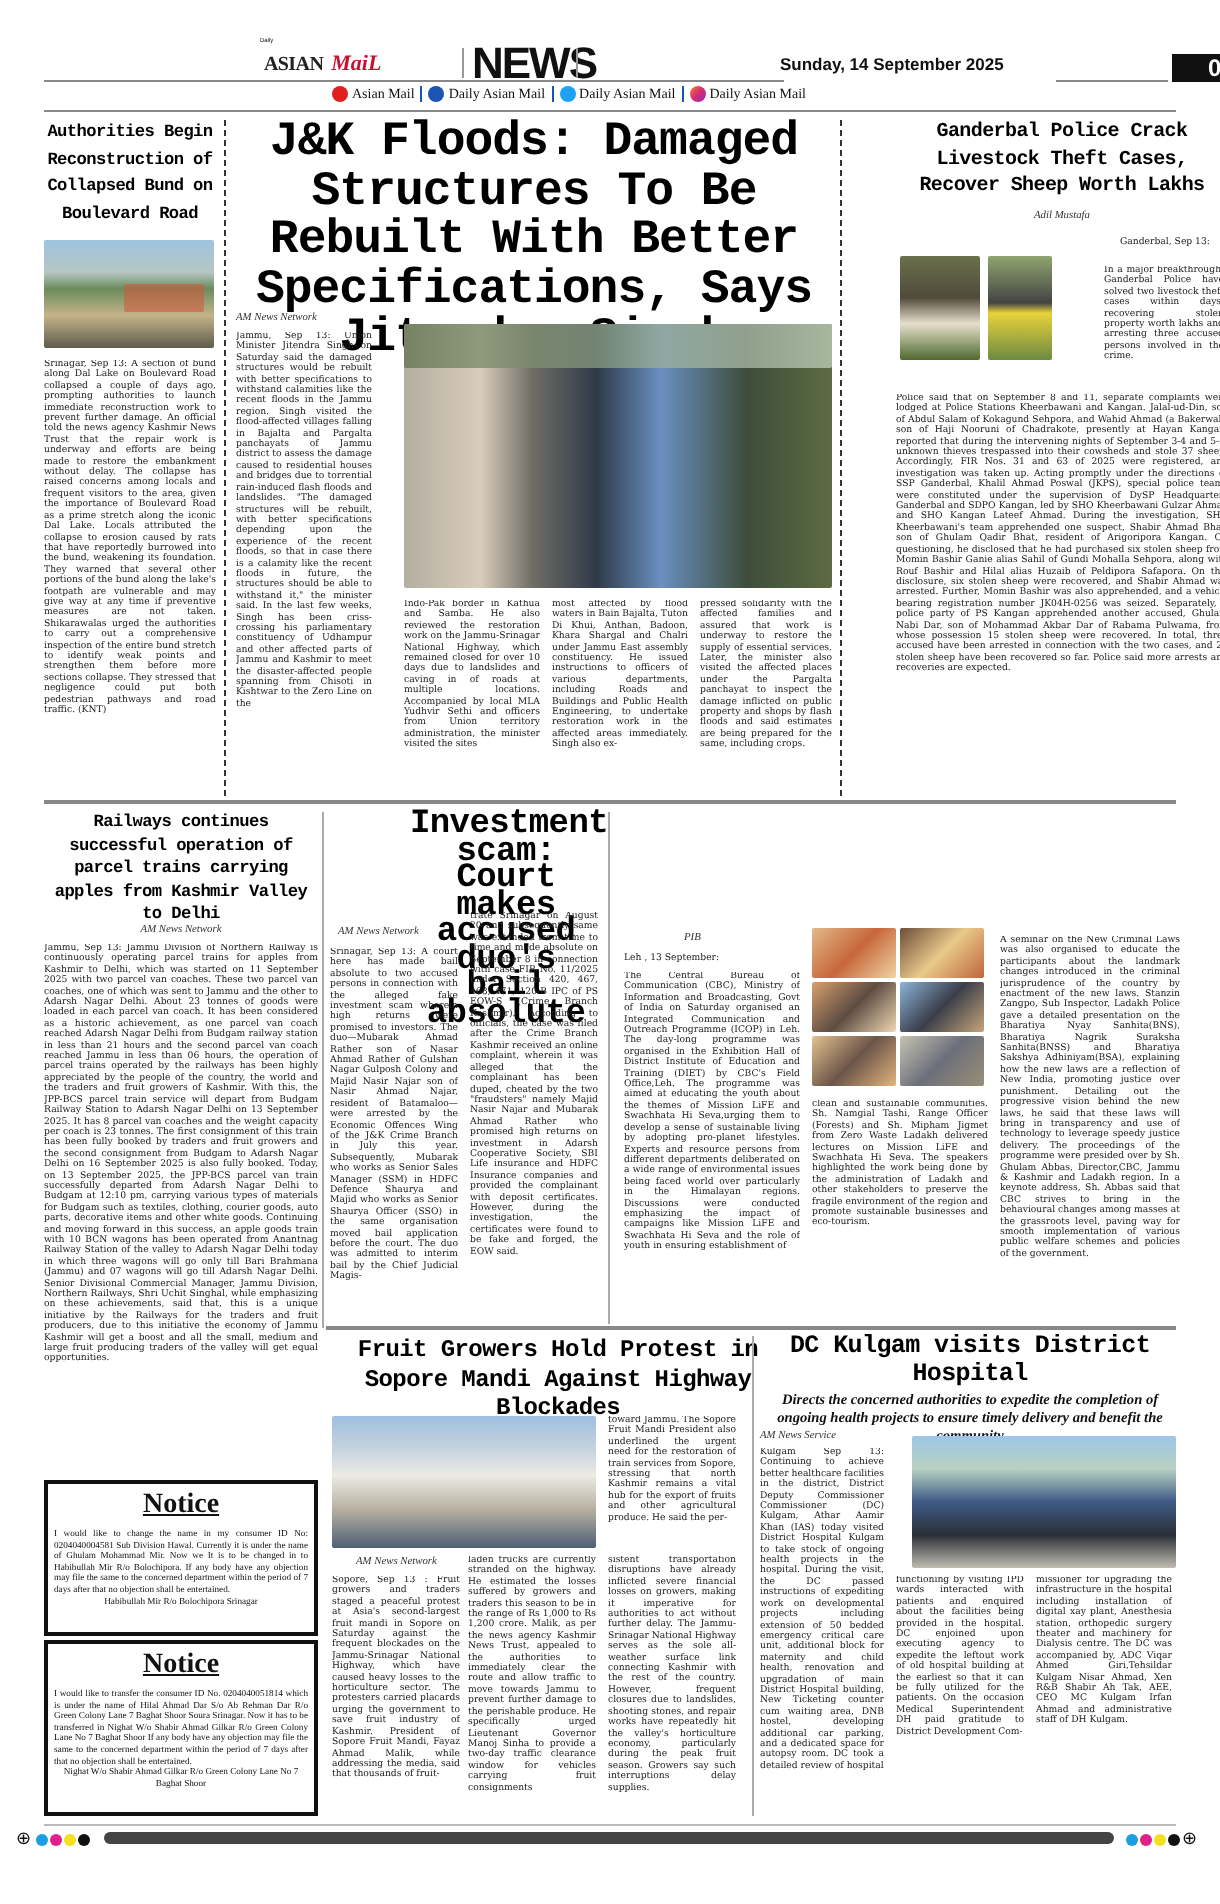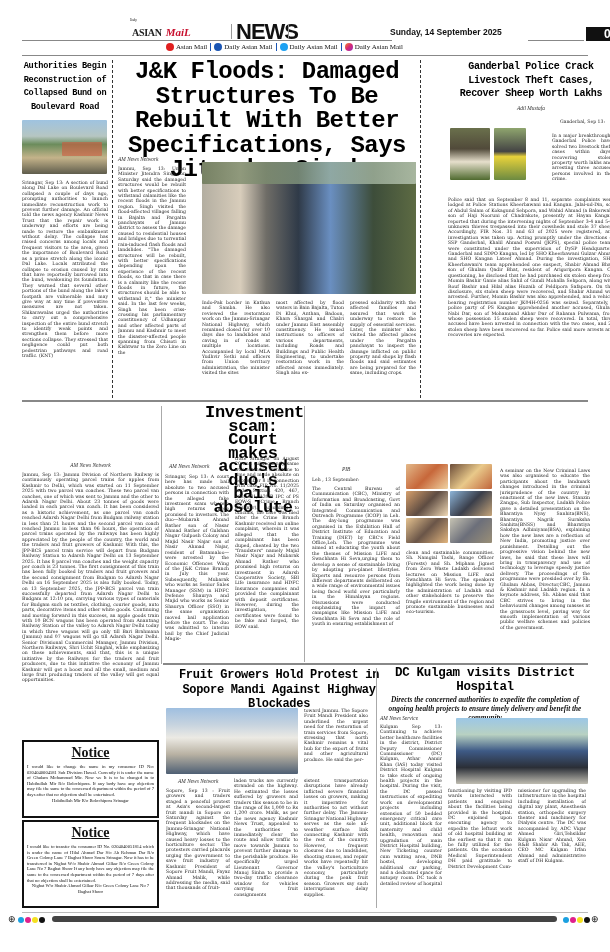--- a/index.html
+++ b/index.html
@@ -78,20 +78,21 @@
   <div class="body-txt" style="position:absolute;left:112px;top:59px;">Ganderbal, Sep 13:</div>
   <div class="photo" style="left:2px;top:68px;width:40px;height:52px;background:linear-gradient(180deg,#6a704c 0%,#514a3a 40%,#e6dfcc 65%,#4f6a2f 100%);"></div>
   <div class="photo" style="left:46px;top:68px;width:32px;height:52px;background:linear-gradient(180deg,#8fa56e 0%,#444 45%,#e8d23b 55%,#6c8a41 100%);"></div>
   <div class="col body-txt" style="left:104px;top:73px;width:60px;height:64px;">In a major breakthrough, Ganderbal Police have solved two livestock theft cases within days, recovering stolen property worth lakhs and arresting three accused persons involved in the crime.</div>
   <div class="col body-txt" style="left:0;top:137px;width:166px;height:200px;">Police said that on September 8 and 11, separate complaints were lodged at Police Stations Kheerbawani and Kangan. Jalal-ud-Din, son of Abdul Salam of Kokagund Sehpora, and Wahid Ahmad (a Bakerwal), son of Haji Nooruni of Chadrakote, presently at Hayan Kangan, reported that during the intervening nights of September 3-4 and 5-6, unknown thieves trespassed into their cowsheds and stole 37 sheep. Accordingly, FIR Nos. 31 and 63 of 2025 were registered, and investigation was taken up. Acting promptly under the directions of SSP Ganderbal, Khalil Ahmad Poswal (JKPS), special police teams were constituted under the supervision of DySP Headquarters Ganderbal and SDPO Kangan, led by SHO Kheerbawani Gulzar Ahmad and SHO Kangan Lateef Ahmad. During the investigation, SHO Kheerbawani's team apprehended one suspect, Shabir Ahmad Bhat, son of Ghulam Qadir Bhat, resident of Arigoripora Kangan. On questioning, he disclosed that he had purchased six stolen sheep from Momin Bashir Ganie alias Sahil of Gundi Mohalla Sehpora, along with Rouf Bashir and Hilal alias Huzaib of Peldipora Safapora. On this disclosure, six stolen sheep were recovered, and Shabir Ahmad was arrested. Further, Momin Bashir was also apprehended, and a vehicle bearing registration number JK04H-0256 was seized. Separately, a police party of PS Kangan apprehended another accused, Ghulam Nabi Dar, son of Mohammad Akbar Dar of Rabama Pulwama, from whose possession 15 stolen sheep were recovered. In total, three accused have been arrested in connection with the two cases, and 21 stolen sheep have been recovered so far. Police said more arrests and recoveries are expected.</div>
 </div>
 
 <div class="hrule" style="left:22px;top:400px;width:566px;"></div>
 
 <div class="abs" style="left:22px;top:406px;width:137px;height:332px;">
+  <div class="hl" style="font-size:8.6px;line-height:11.5px;">Railways continues successful operation of parcel trains carrying apples from Kashmir Valley to Delhi</div>
   <div class="by" style="position:absolute;left:0;width:137px;text-align:center;top:56px;">AM News Network</div>
   <div class="col body-txt" style="left:0;top:66px;width:137px;height:266px;">Jammu, Sep 13: Jammu Division of Northern Railway is continuously operating parcel trains for apples from Kashmir to Delhi, which was started on 11 September 2025 with two parcel van coaches. These two parcel van coaches, one of which was sent to Jammu and the other to Adarsh Nagar Delhi. About 23 tonnes of goods were loaded in each parcel van coach. It has been considered as a historic achievement, as one parcel van coach reached Adarsh Nagar Delhi from Budgam railway station in less than 21 hours and the second parcel van coach reached Jammu in less than 06 hours, the operation of parcel trains operated by the railways has been highly appreciated by the people of the country, the world and the traders and fruit growers of Kashmir. With this, the JPP-BCS parcel train service will depart from Budgam Railway Station to Adarsh Nagar Delhi on 13 September 2025. It has 8 parcel van coaches and the weight capacity per coach is 23 tonnes. The first consignment of this train has been fully booked by traders and fruit growers and the second consignment from Budgam to Adarsh Nagar Delhi on 16 September 2025 is also fully booked. Today, on 13 September 2025, the JPP-BCS parcel van train successfully departed from Adarsh Nagar Delhi to Budgam at 12:10 pm, carrying various types of materials for Budgam such as textiles, clothing, courier goods, auto parts, decorative items and other white goods. Continuing and moving forward in this success, an apple goods train with 10 BCN wagons has been operated from Anantnag Railway Station of the valley to Adarsh Nagar Delhi today in which three wagons will go only till Bari Brahmana (Jammu) and 07 wagons will go till Adarsh Nagar Delhi. Senior Divisional Commercial Manager, Jammu Division, Northern Railways, Shri Uchit Singhal, while emphasizing on these achievements, said that, this is a unique initiative by the Railways for the traders and fruit producers, due to this initiative the economy of Jammu Kashmir will get a boost and all the small, medium and large fruit producing traders of the valley will get equal opportunities.</div>
 </div>
 <div class="abs" style="left:161px;top:406px;width:1px;height:258px;background:#aaa;"></div>
 
 <div class="abs" style="left:165px;top:406px;width:136px;height:256px;">
   <div class="hl" style="font-size:17px;line-height:13.5px;margin-left:40px;">Investment scam: Court makes accused duo's bail absolute</div>
   <div class="by" style="position:absolute;left:4px;top:57px;">AM News Network</div>
   <div class="col body-txt" style="left:0;top:68px;width:64px;height:188px;">Srinagar, Sep 13: A court here has made bail absolute to two accused persons in connection with the alleged fake investment scam wherein high returns were promised to investors. The duo—Mubarak Ahmad Rather son of Nasar Ahmad Rather of Gulshan Nagar Gulposh Colony and Majid Nasir Najar son of Nasir Ahmad Najar, resident of Batamaloo—were arrested by the Economic Offences Wing of the J&amp;K Crime Branch in July this year. Subsequently, Mubarak who works as Senior Sales Manager (SSM) in HDFC Defence Shaurya and Majid who works as Senior Shaurya Officer (SSO) in the same organisation moved bail application before the court. The duo was admitted to interim bail by the Chief Judicial Magis-</div>
   <div class="col body-txt" style="left:70px;top:50px;width:64px;height:206px;">trate Srinagar on August 20 and subsequently same was extended from time to time and made absolute on September 8 in connection with case FIR No. 11/2025 under Section 420, 467, 468, 471, 120-B IPC of PS EOW-S (Crime Branch Kashmir). According to officials, the case was filed after the Crime Branch Kashmir received an online complaint, wherein it was alleged that the complainant has been duped, cheated by the two "fraudsters" namely Majid Nasir Najar and Mubarak Ahmad Rather who promised high returns on investment in Adarsh Cooperative Society, SBI Life insurance and HDFC Insurance companies and provided the complainant with deposit certificates. However, during the investigation, the certificates were found to be fake and forged, the EOW said.</div>

